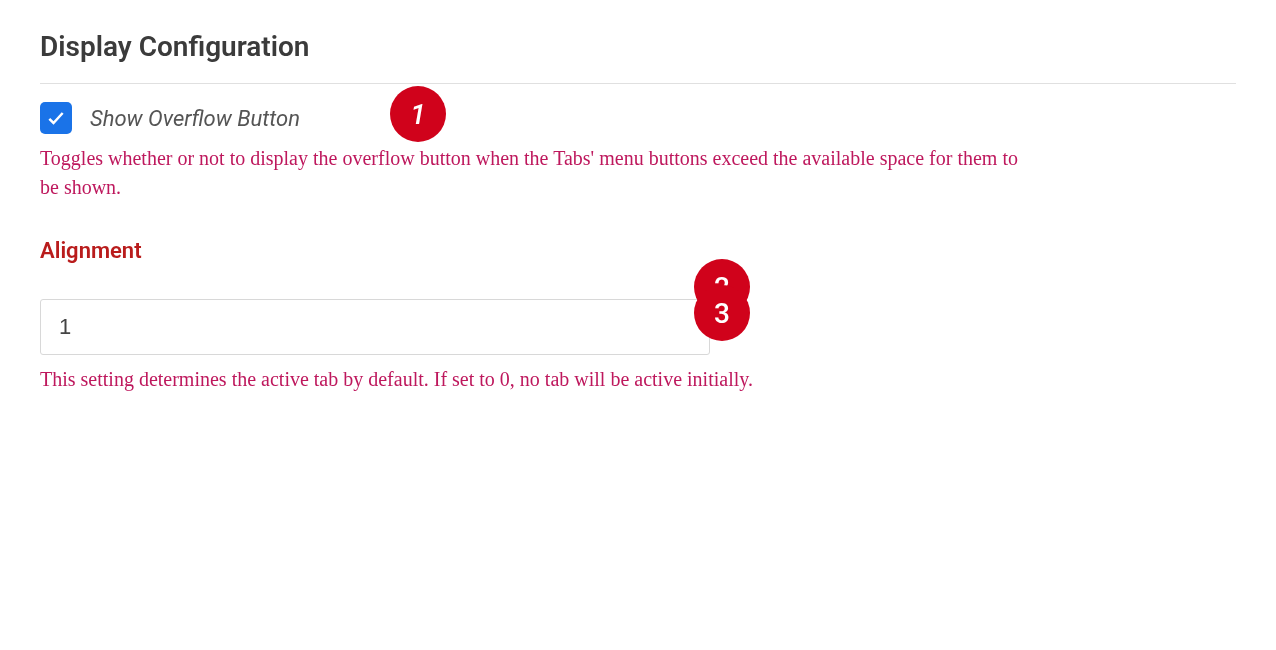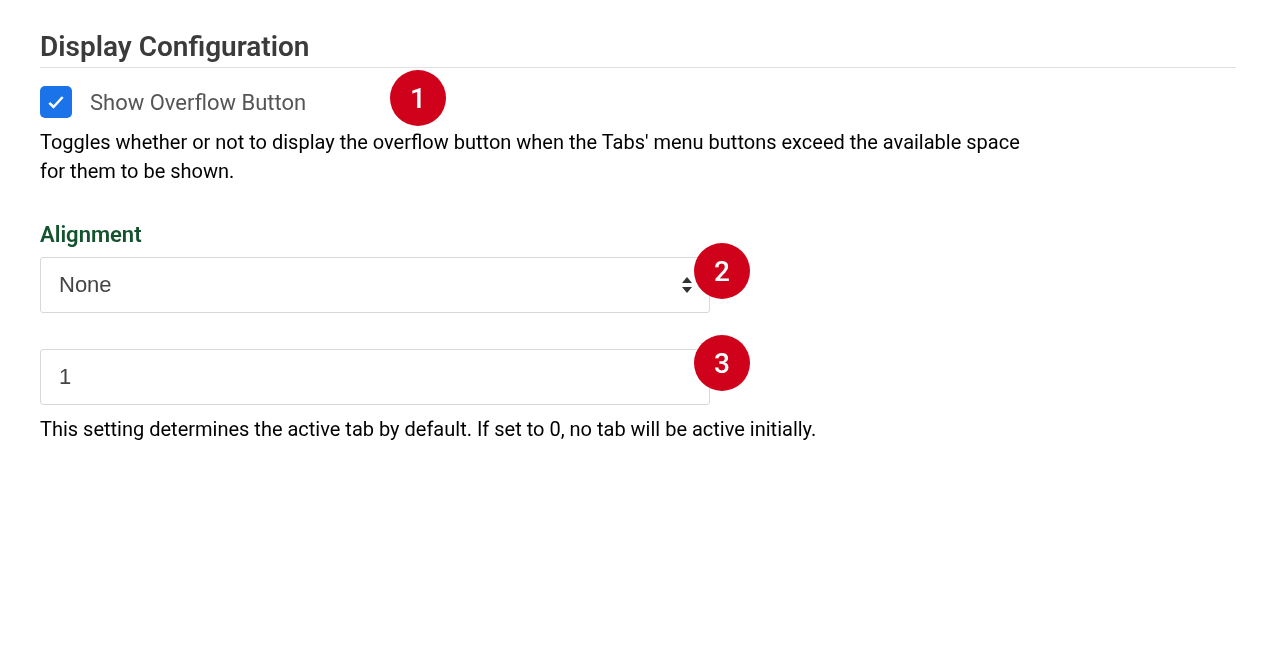--- a/index.html
+++ b/index.html
@@ -11,37 +11,38 @@
       font-family: -apple-system, BlinkMacSystemFont, "Segoe UI", Roboto, "Helvetica Neue", Arial, sans-serif;
       background: #fff;
       color: #444;
       padding: 30px 40px;
       width: 1276px;
     }
     .section-title {
       font-size: 28px;
       font-weight: 600;
       color: #3b3b3b;
-      margin-bottom: 4px;
+      margin-bottom: 20px;
     }
     .divider {
       border: none;
       border-top: 1px solid #e0e0e0;
       margin-bottom: 18px;
     }
     .field-group {
       margin-bottom: 36px;
       position: relative;
     }
     .checkbox-row {
       display: flex;
       align-items: center;
       gap: 18px;
       margin-bottom: 10px;
       position: relative;
+      font-style: italic;
     }
     .checkbox {
       width: 32px;
       height: 32px;
       background: #1a73e8;
       border-radius: 5px;
       display: flex;
       align-items: center;
       justify-content: center;
       cursor: pointer;
@@ -54,21 +55,21 @@
       stroke-width: 3;
       fill: none;
     }
     .checkbox-label {
       font-size: 22px;
       color: #555;
     }
     .field-label {
       font-size: 22px;
       font-weight: 600;
-      color: #14532d;
+      color: #b91c1c;
       margin-bottom: 10px;
       display: block;
     }
     .select-wrapper {
       position: relative;
       width: 670px;
     }
     .select-control {
       width: 100%;
       height: 56px;
@@ -100,24 +101,25 @@
       height: 56px;
       border: 1px solid #d8d8d8;
       border-radius: 3px;
       font-size: 22px;
       padding: 0 18px;
       background: #fff;
       color: #444;
     }
     .help-text {
       font-size: 20px;
-      color: #000000;
+      color: #be185d;
       margin-top: 10px;
       max-width: 1000px;
       line-height: 1.45;
+      font-family: Liberation Serif, serif;
     }
     .badge {
       position: absolute;
       width: 56px;
       height: 56px;
       background: #d0021b;
       border-radius: 50%;
       color: #fff;
       font-size: 28px;
       font-weight: 500;
@@ -157,29 +159,20 @@
     </div>
     <span class="checkbox-label">Show Overflow Button</span>
     <div class="badge badge-1">1</div>
   </div>
   <p class="help-text">Toggles whether or not to display the overflow button when the Tabs' menu buttons exceed the available space for them to be shown.</p>
 </div>
 
 <div class="field-group">
   <label class="field-label">Alignment</label>
   <div class="control-row">
-    <div class="select-wrapper">
-      <input type="text" readonly="" class="select-control" value="None" style="">
-      <span class="select-caret">
-        <svg viewBox="0 0 14 18">
-          <polygon points="7,1 2,7 12,7" fill="currentColor"></polygon>
-          <polygon points="7,17 2,11 12,11" fill="currentColor"></polygon>
-        </svg>
-      </span>
-    </div>
     <div class="badge badge-2">2</div>
   </div>
 </div>
 
 <div class="field-group">
   <div class="control-row">
     <input class="text-input" type="text" value="1" style="">
     <div class="badge badge-3">3</div>
   </div>
   <p class="help-text">This setting determines the active tab by default. If set to 0, no tab will be active initially.</p>

